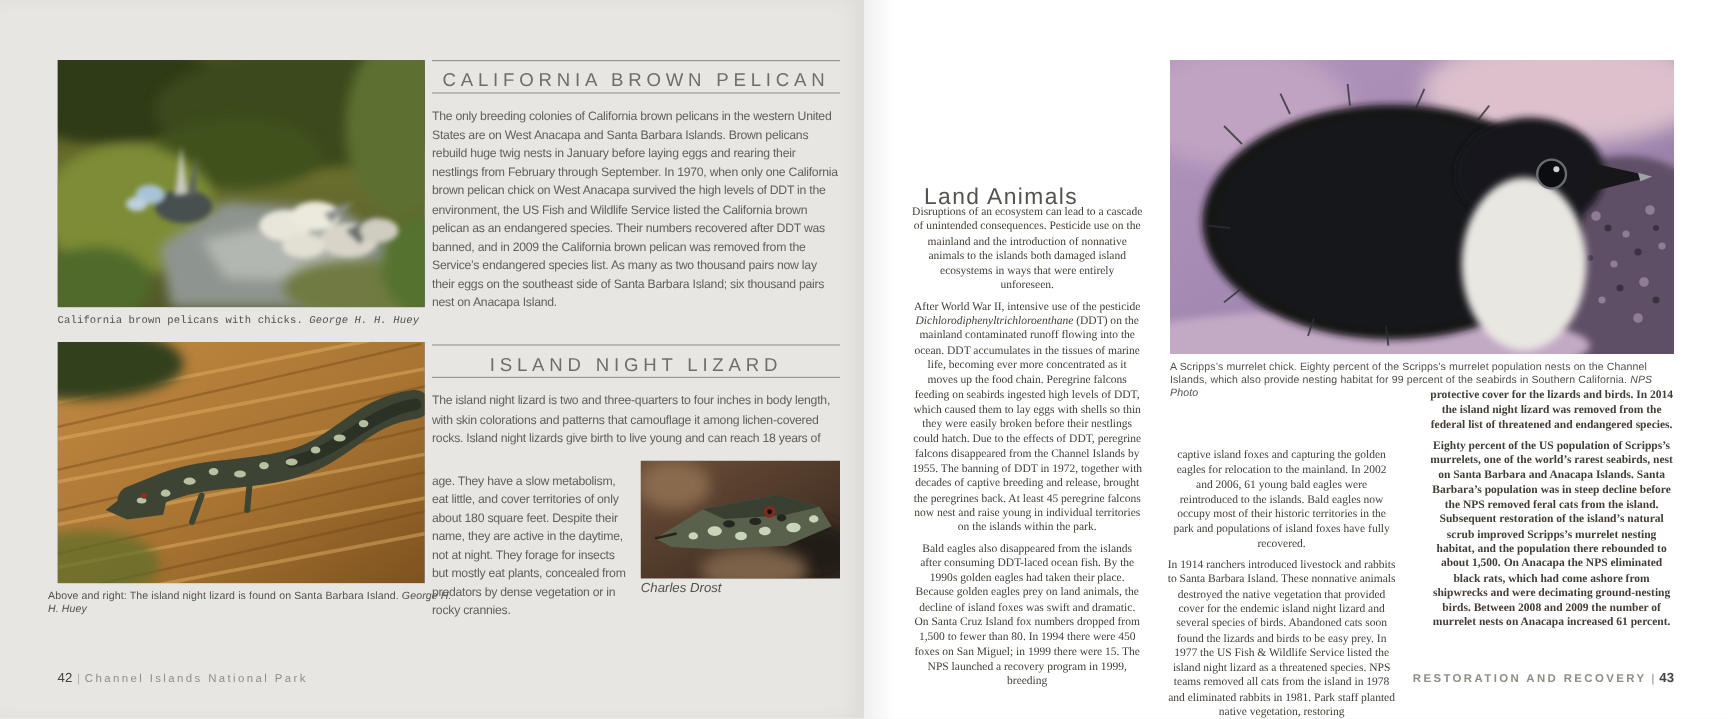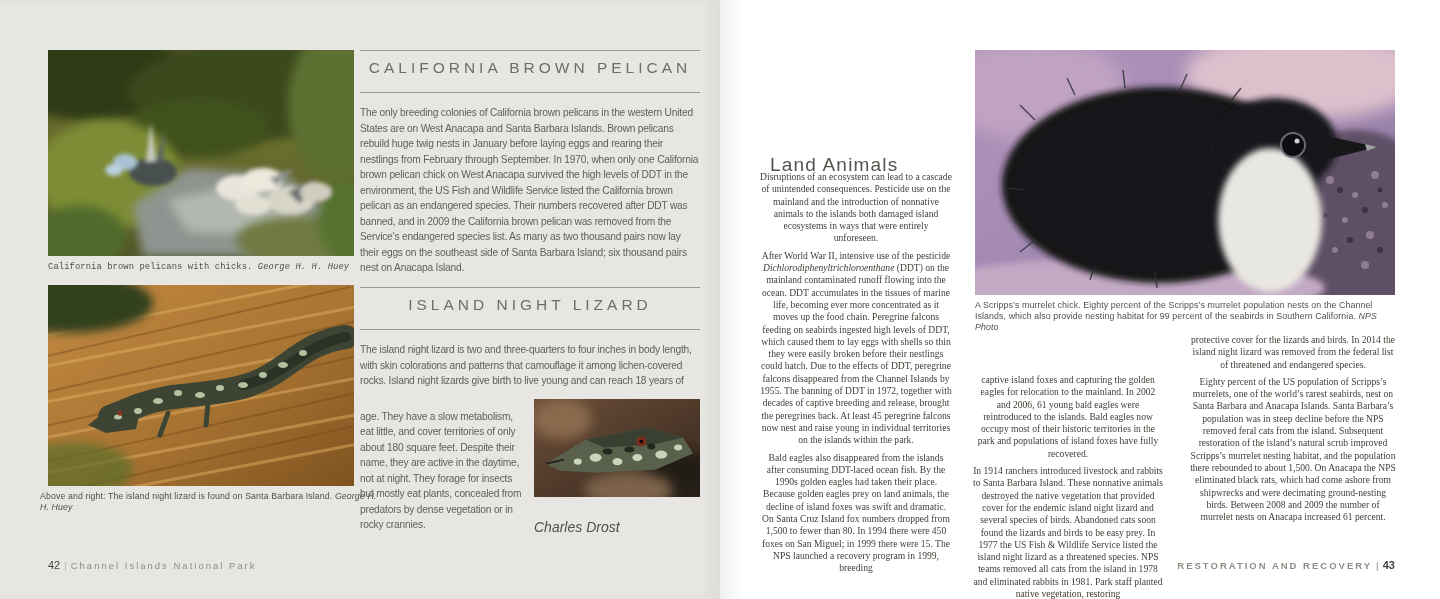--- a/index.html
+++ b/index.html
@@ -32,34 +32,34 @@
   }
   .credit{font-style:italic;}
   .cap-pelican{left:48px;top:262px;width:320px;font-family:Liberation Mono, monospace;}
   .cap-lizard{left:40px;top:491px;width:340px;}
 
   .sec{position:absolute;width:340px;}
   .sec1{left:360px;top:50px;}
   .sec2{left:360px;top:287px;}
   .sec-heading{
     margin:0;border-top:1px solid #9a9a91;border-bottom:1px solid #9a9a91;
-    padding:8px 0 15px;text-align:center;
+    padding:8px 0 0;text-align:center;
     font-size:15.5px;font-weight:400;letter-spacing:4px;color:#6e6e66;
     white-space:nowrap;
   }
   .sec-body{
     margin-top:12px;font-size:10.2px;line-height:15.5px;
     letter-spacing:-0.2px;color:#61605a;
   }
   .lizard-flow{display:flex;margin-top:0;}
   .lizard-text2{width:168px;font-size:10.2px;line-height:15.5px;letter-spacing:-0.2px;color:#61605a;}
   .lizard-inset{width:166px;margin-left:6px;}
   .photo-inset{position:relative;width:166px;height:98px;overflow:hidden;background:#4a382a;}
   .photo-inset svg{display:block;width:100%;height:100%;}
-  .inset-credit{margin-top:22px;font-size:14px;color:#51504a;font-style:italic;}
+  .inset-credit{margin-top:2px;font-size:11px;color:#51504a;font-style:italic;}
 
   .footer{position:absolute;top:559px;font-size:9.5px;letter-spacing:2px;color:#8f8d84;}
   .foot-left{left:48px;}
   .foot-right{right:45px;text-align:right;font-weight:bold;}
   .page-num{font-size:11px;letter-spacing:0;color:#45433e;}
   .foot-sep{color:#b2b0a7;letter-spacing:0;padding:0 4px;}
 
   
   .photo-murrelet{left:975px;top:50px;width:420px;height:245px;}
   .cap-murrelet{left:975px;top:300px;width:420px;}
@@ -68,21 +68,21 @@
     position:absolute;left:760px;top:144px;margin:10px;
     font-size:19px;font-weight:400;letter-spacing:1.2px;color:#54534d;
   }
   .serif-col{
     position:absolute;font-family:"Liberation Serif", serif;
     font-size:9.6px;line-height:12.3px;color:#433d36;
   }
   .serif-col p{margin:0 0 5px 0;text-align:center;}
   .col1{left:760px;top:171px;width:192px;}
   .col2{left:973px;top:334px;width:190px;margin-top:40px;}
-  .col3{left:1190px;top:334px;width:206px;}
+  .col3{left:1190px;top:324px;width:206px;font-weight:bold;}
 </style>
 </head>
 <body>
 
 <div class="spread">
 
   <div class="page-left">
 
     <div class="photo photo-pelican">
       <svg viewBox="0 0 306 206" preserveAspectRatio="none">

